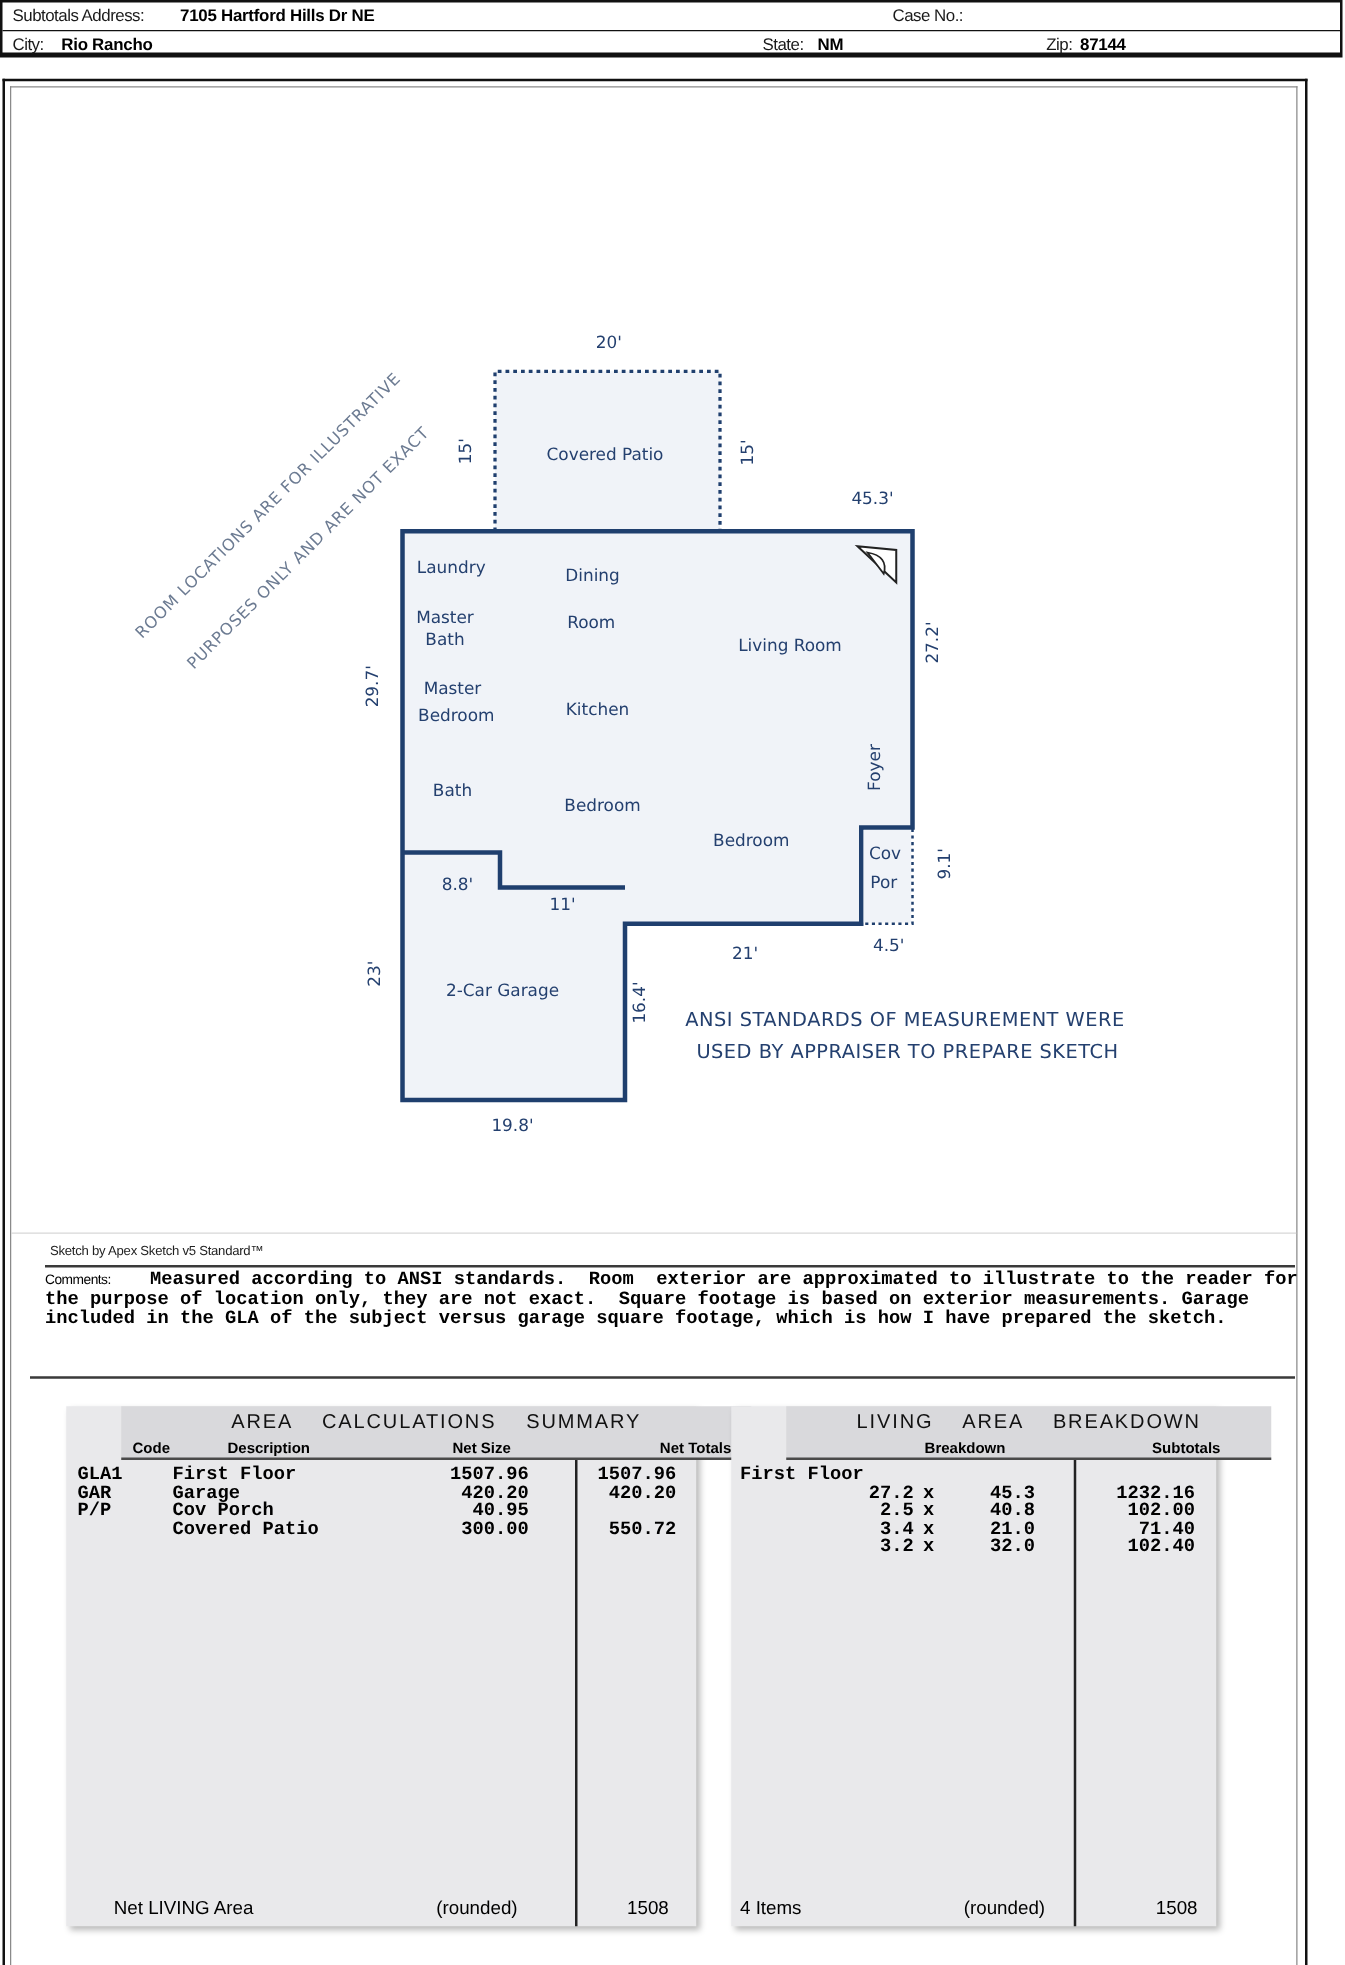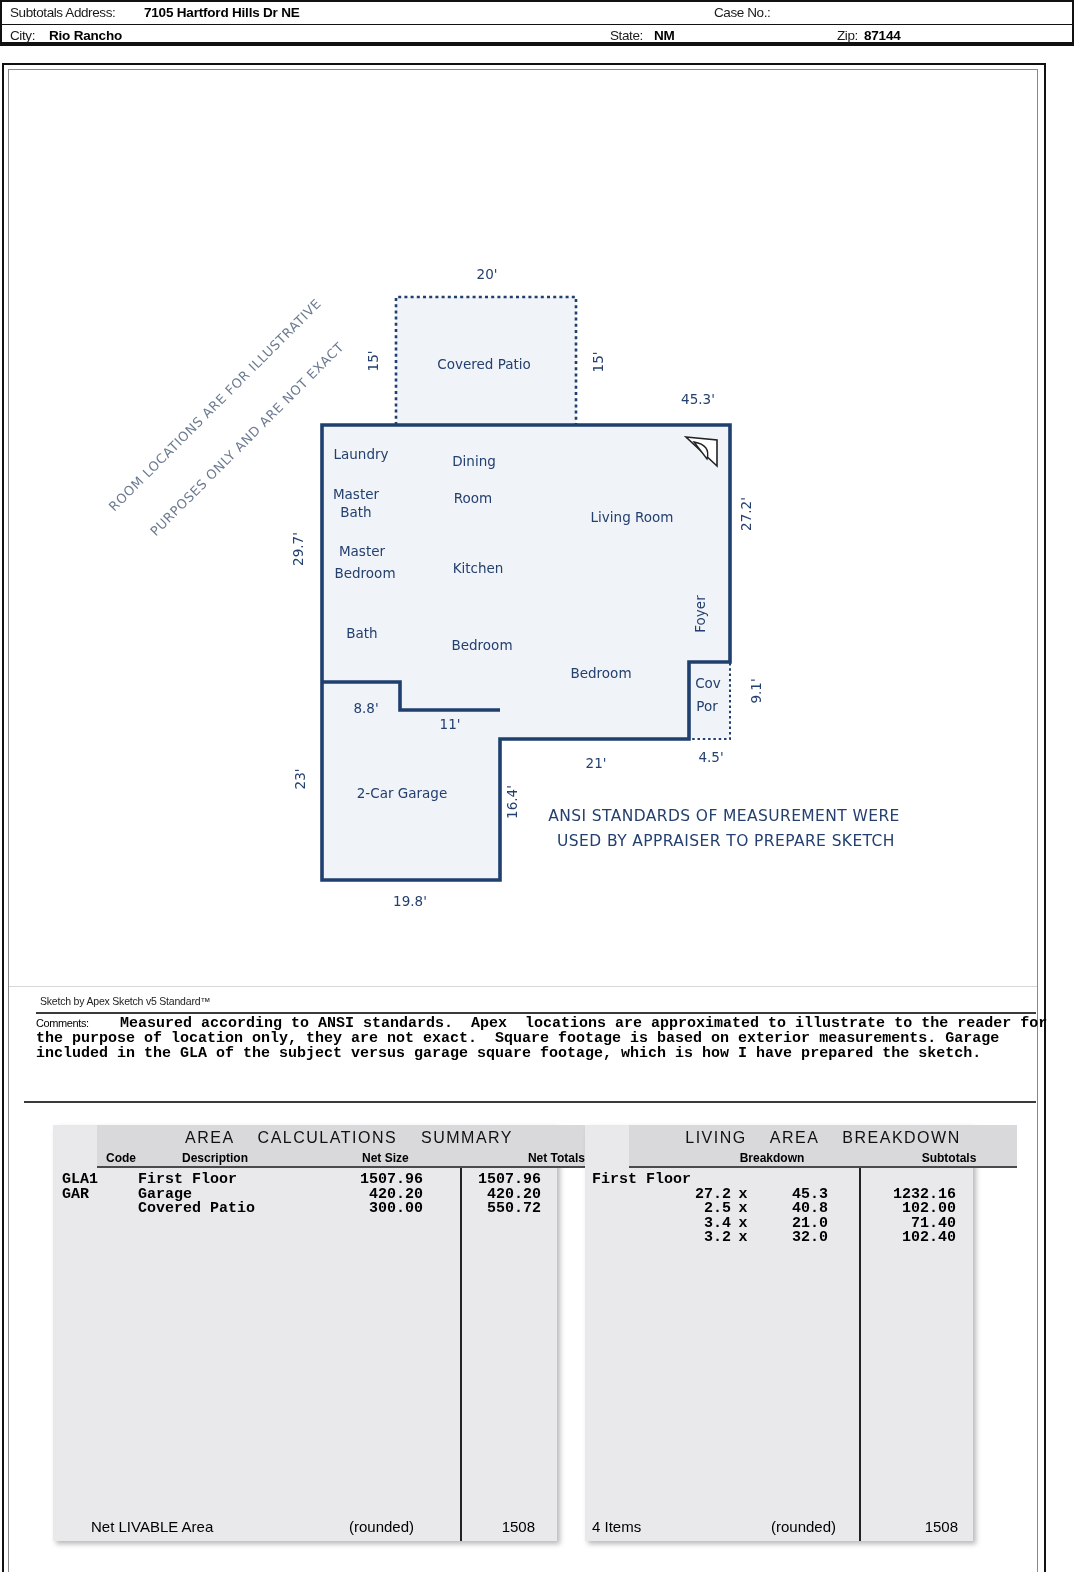--- a/index.html
+++ b/index.html
@@ -148,21 +148,21 @@
     <text class="ansi" x="724" y="816" text-anchor="middle">ANSI STANDARDS OF MEASUREMENT WERE</text>
     <text class="ansi" x="726" y="841" text-anchor="middle">USED BY APPRAISER TO PREPARE SKETCH</text>
   </svg>
 
   <div class="hrule-light" style="left:9px;top:986px;width:1028px;"></div>
 
   <div id="credit">Sketch by Apex Sketch v5 Standard™</div>
   <div class="hrule" style="left:36px;top:1012px;width:1000px;height:1.5px;"></div>
 
   <div id="comments">
-    <div class="cline"><span class="clabel">Comments:</span><span>Measured according to ANSI standards.  Apex  locations are approximated to illustrate to the reader for</span></div>
+    <div class="cline"><span class="clabel">Comments:</span><span>Measured according to ANSI standards.  Room  exterior are approximated to illustrate to the reader for</span></div>
     <div class="cline">the purpose of location only, they are not exact.  Square footage is based on exterior measurements. Garage</div>
     <div class="cline">included in the GLA of the subject versus garage square footage, which is how I have prepared the sketch.</div>
   </div>
 
   <div class="hrule" style="left:24px;top:1101px;width:1012px;"></div>
 
   <div class="stable" style="left:53px;width:504px;">
     <div class="t-band">
       <div class="t-title">AREA  CALCULATIONS  SUMMARY</div>
       <span class="t-colhdr" style="left:9px;">Code</span>
@@ -178,28 +178,34 @@
         <span class="c3">1507.96</span>
         <span class="c4">1507.96</span>
       </div>
       <div class="t-row ar-row">
         <span class="c1">GAR</span>
         <span class="c2">Garage</span>
         <span class="c3">420.20</span>
         <span class="c4">420.20</span>
       </div>
       <div class="t-row ar-row">
+        <span class="c1">P/P</span>
+        <span class="c2">Cov Porch</span>
+        <span class="c3">40.95</span>
+        <span class="c4"></span>
+      </div>
+      <div class="t-row ar-row">
         <span class="c1"></span>
         <span class="c2">Covered Patio</span>
         <span class="c3">300.00</span>
         <span class="c4">550.72</span>
       </div>
     </div>
     <div class="t-footer">
-      <span style="left:38px;">Net LIVABLE Area</span>
+      <span style="left:38px;">Net LIVING Area</span>
       <span style="left:296px;">(rounded)</span>
       <span style="left:407px;width:75px;text-align:right;">1508</span>
     </div>
   </div>
 
   <div class="stable" style="left:585px;width:388px;">
     <div class="t-band">
       <div class="t-title">LIVING  AREA  BREAKDOWN</div>
       <span class="t-colhdr" style="left:43px;width:200px;text-align:center;">Breakdown</span>
       <span class="t-colhdr" style="left:280px;width:80px;text-align:center;">Subtotals</span>

